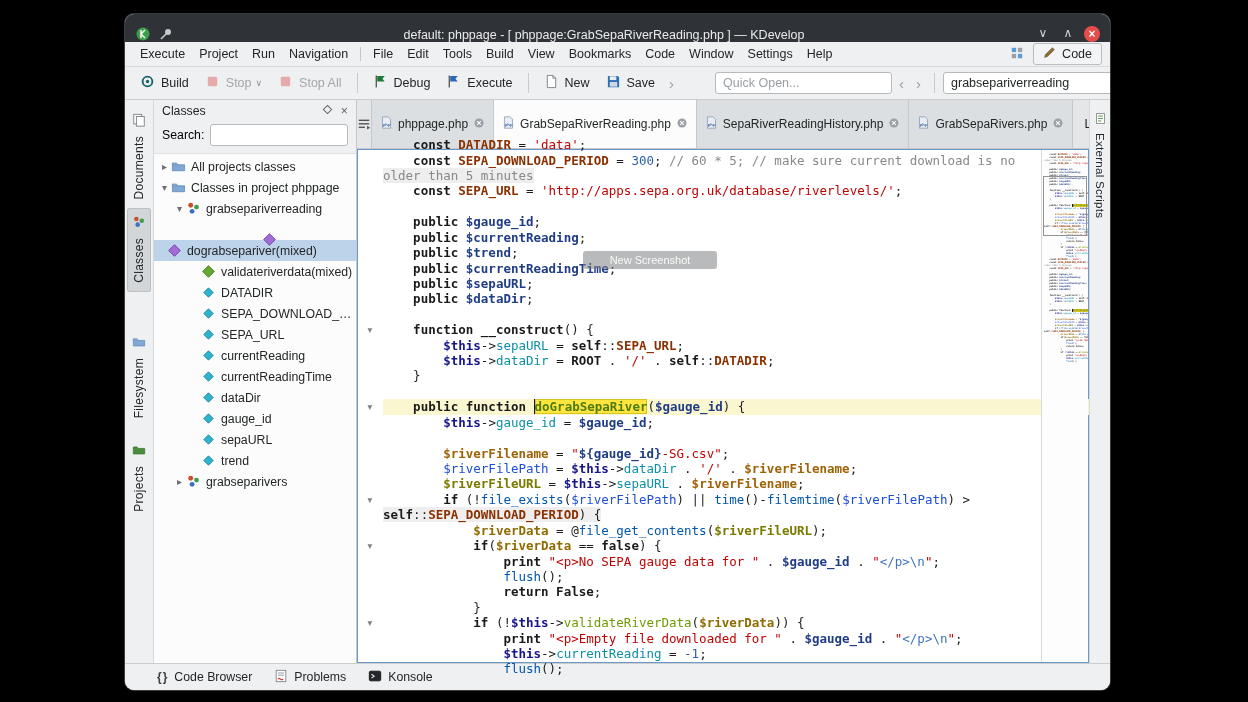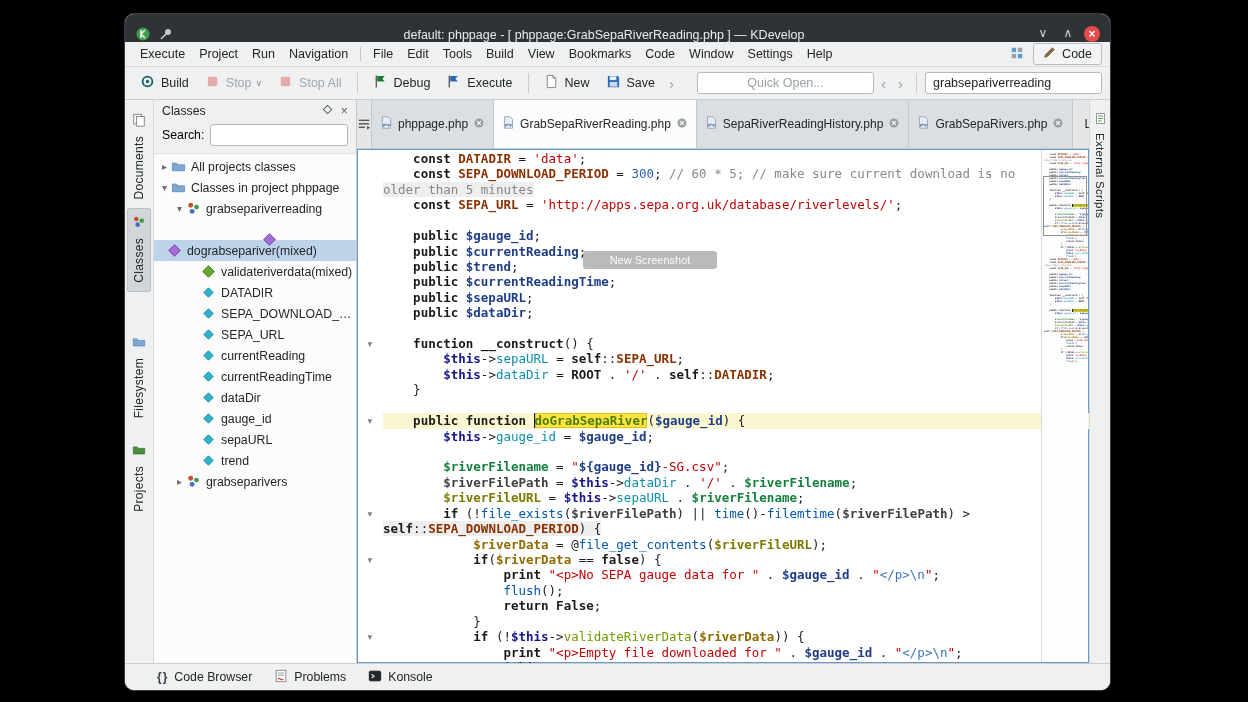--- a/index.html
+++ b/index.html
@@ -28,21 +28,21 @@
   
   .toolbar{flex:0 0 32px;display:flex;align-items:center;gap:2px;padding:0 8px;border-bottom:1px solid #cbced0;font-size:12.5px;background:#eff0f1;}
   .tbtn{display:flex;align-items:center;gap:6px;padding:4px 7px;border-radius:3px;color:#232627;white-space:nowrap;}
   .tbtn svg{width:15px;height:15px;}
   .tbtn.disabled{color:#a3a7ab;}
   .tbtn.disabled svg{opacity:.4;}
   .dd{font-size:9px;color:#8b8f93;margin-left:-2px;}
   .tsep{width:1px;height:20px;background:#c9ccce;margin:0 6px;flex:0 0 1px;}
   .tinput{height:20px;border:1px solid #b6babd;border-radius:3px;background:#fff;padding:0 7px;font-size:12.5px;font-family:inherit;color:#232627;}
   .tinput::placeholder{color:#9aa0a5;}
-  #quick-open{width:172px;margin-left:16px;text-align:center;}
+  #quick-open{width:172px;margin-left:34px;}
   #search-input{width:178px;}
   .nav-arrow{color:#9ba0a4;font-size:15px;padding:0 5px;line-height:1;}
 
   
   .main{flex:1;display:flex;min-height:0;}
   .dock-strip{flex:0 0 28px;background:#eff0f1;border-right:1px solid #d6d8da;display:flex;flex-direction:column;align-items:center;padding-top:6px;font-size:12px;}
   .dock-tab{display:flex;flex-direction:column;align-items:center;gap:6px;padding:7px 0 9px;width:24px;border-radius:3px;color:#232627;}
   .dock-tab .vtext{writing-mode:vertical-rl;transform:rotate(180deg);letter-spacing:.3px;}
   .dock-tab.active{background:#d2d6d9;box-shadow:inset 0 0 0 1px #bbc0c3;}
   .dock-icon svg{width:14px;height:14px;}
@@ -69,38 +69,38 @@
   .tabbar{flex:0 0 24px;display:flex;align-items:stretch;background:#e4e6e8;border-bottom:1px solid #c6c9cb;font-size:12px;}
   .tabbar-btn{width:26px;display:flex;align-items:center;justify-content:center;border-right:1px solid #c6c9cb;}
   .tabbar-btn svg{width:14px;height:14px;}
   #editor-tabs{display:flex;align-items:stretch;}
   .etab{display:flex;align-items:center;gap:5px;padding:16px 8px;border-right:1px solid #c6c9cb;background:#dcdfe1;color:#232627;white-space:nowrap;}
   .etab.active{background:#fcfcfc;}
   .etab .ficon svg{width:13px;height:13px;}
   .etab .close svg{width:12px;height:12px;}
   .tab-status{margin-left:auto;display:flex;align-items:center;padding:0 11px;color:#232627;font-size:12.3px;white-space:nowrap;}
 
-  .editor-area{flex:1;position:relative;background:#fff;display:flex;min-height:0;box-shadow:inset 0 0 0 1px #6a98c9;}
+  .editor-area{flex:1;position:relative;background:#fff;display:flex;min-height:0;box-shadow:inset 0 0 0 1px #6a98c9;align-items:center;}
   .code-scroll{flex:1;overflow:hidden;padding-top:2px;}
   .code-row{display:flex;height:15.43px;line-height:15.43px;}
   .row-margin{width:26px;flex:0 0 26px;text-align:center;color:#7e8286;font-size:9.5px;}
   .row-text{flex:1;white-space:pre;font-family:"DejaVu Sans Mono",monospace;font-size:12.5px;color:#1f1c1b;}
   .code-row.cur .row-text{background:#faf6d0;}
   .cont .contbg{background:#eeeeee;}
 
   .c-pl{color:#1f1c1b}
   .c-kw{color:#1a1a1a;font-weight:bold}
   .c-cn{color:#8b3000;font-weight:bold}
   .c-str{color:#bf0303}
   .c-num{color:#2a5db0}
   .c-cmt{color:#898887}
   .c-th{color:#16158a;font-weight:bold}
   .c-v1{color:#1f3c87;font-weight:bold}
-  .c-v2{color:#15803d;font-weight:bold}
-  .c-v3{color:#404040;font-weight:bold}
+  .c-v2{color:#a16207;font-weight:bold}
+  .c-v3{color:#1d4ed8;font-weight:normal}
   .c-v4{color:#7a7a00;font-weight:bold}
   .c-v5{color:#8f6b00;font-weight:bold}
   .c-mem{color:#0d8fa8}
   .c-mfn{color:#6f9a00}
   .c-fn{color:#0057ae}
   .c-esc{color:#3f74bd}
   .c-hl{color:#4d7c0f;font-weight:bold;background:#ffe53d;box-shadow:inset 0 0 0 1px #d9c520;border-left:1.5px solid #1a1a1a;}
 
   .minimap{position:absolute;top:1px;right:1px;bottom:1px;width:46px;background:#fdfdfd;border-left:1px solid #d8dadc;overflow:hidden;}
   #minimap-content{padding:3px 2px;}

